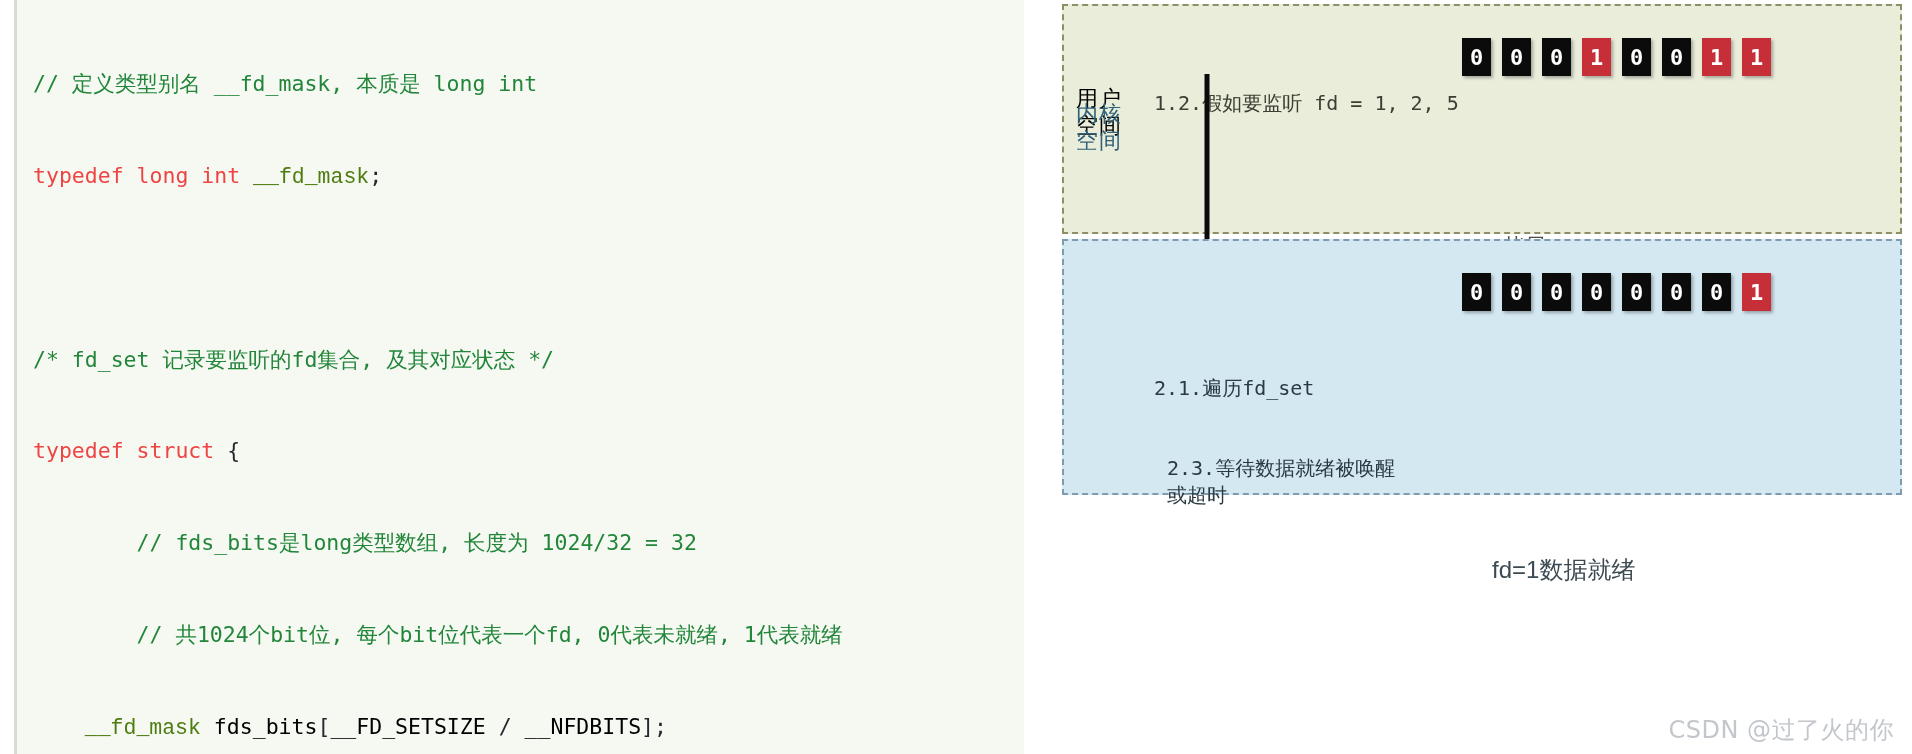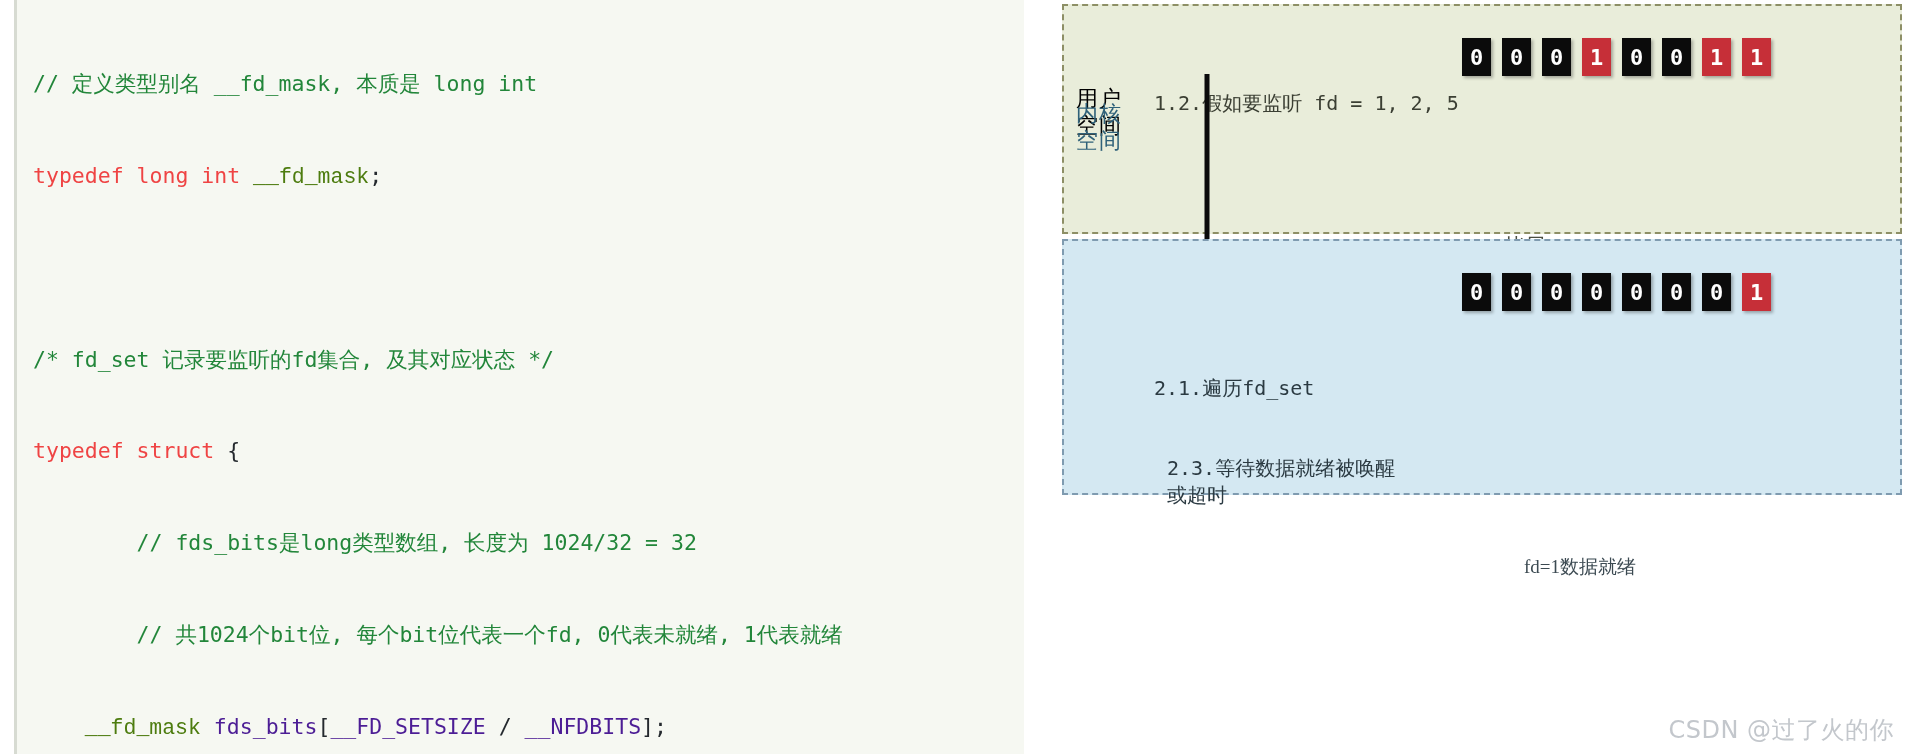--- a/index.html
+++ b/index.html
@@ -43,21 +43,21 @@
     line-height: 30.6px;
     white-space: pre;
     letter-spacing: 0px;
     color: #24292e;
   }
   .ln { display: block; height: 30.6px; }
   .cmt  { color: #22863a; }
   .kw   { color: #ef4444; }
   .typ  { color: #4d7c0f; font-family: Liberation Mono, monospace; }
   .pun  { color: #24292e; }
-  .id   { color: #4c1d95; }
+  .id   { color: #000000; }
 
   
   #diagram {
     position: absolute;
     left: 1036px;
     top: 0px;
     width: 876px;
     height: 754px;
   }
 
@@ -147,24 +147,24 @@
   #copy-label {
     position: absolute;
     left: 468px;
     top: 232px;
     font-family: "DejaVu Sans", "Liberation Sans", sans-serif;
     font-size: 21px;
     color: #4a4d40;
   }
   #ready-note {
     position: absolute;
-    left: 488px;
+    left: 456px;
     top: 554px;
-    font-family: Liberation Serif, serif;
-    font-size: 19px;
+    font-family: Liberation Sans, sans-serif;
+    font-size: 24px;
     color: #3c4a52;
   }
 
   
   #watermark {
     position: absolute;
     right: 18px;
     bottom: 8px;
     font-family: "DejaVu Sans", "Liberation Sans", sans-serif;
     font-size: 24px;

